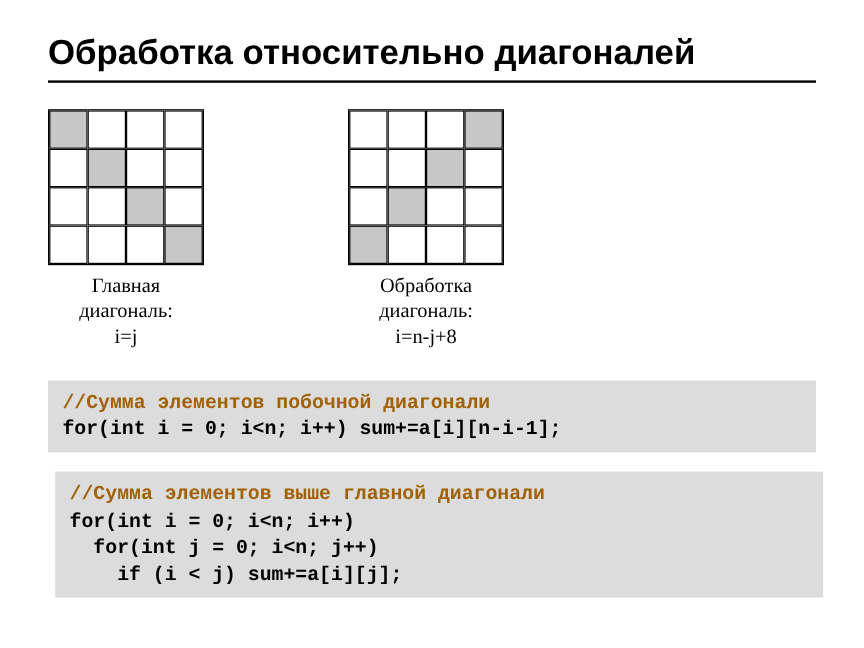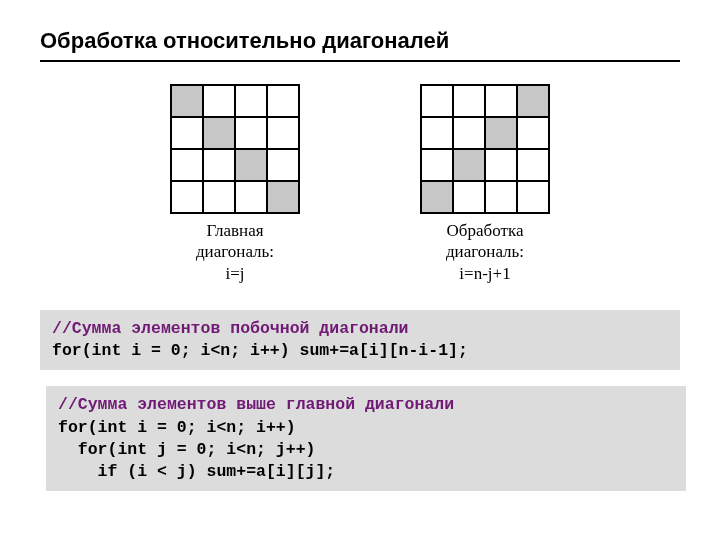--- a/index.html
+++ b/index.html
@@ -5,30 +5,29 @@
   * { box-sizing: border-box; }
   body {
     margin: 0;
     padding: 28px 40px;
     font-family: Arial, Helvetica, sans-serif;
     background: #fff;
     width: 720px;
     height: 540px;
   }
   .title {
-    font-size: 22px;
+    font-size: 29px;
     font-weight: bold;
     color: #000;
     border-bottom: 2px solid #000;
     padding-bottom: 6px;
     margin-bottom: 22px;
   }
   .grids {
     display: flex;
-    justify-content: center;
     gap: 120px;
     margin-bottom: 26px;
   }
   .grid-wrap {
     display: flex;
     flex-direction: column;
     align-items: center;
   }
   .grid {
     display: grid;
@@ -54,21 +53,21 @@
     padding: 8px 12px;
     font-family: "Courier New", monospace;
     font-size: 16.5px;
     font-weight: bold;
     color: #000;
     line-height: 1.35;
     margin-bottom: 16px;
     white-space: pre;
   }
   .code-block.second { margin-left: 6px; margin-right: -6px; }
-  .comment { color: #701a75; text-align: center; }
+  .comment { color: #a16207; text-align: center; }
 </style>
 </head>
 <body>
 
 <div class="title">Обработка относительно диагоналей</div>
 
 <div class="grids">
   <div class="grid-wrap">
     <div class="grid" id="grid1">
         <div class="cell on"></div>
@@ -109,21 +108,21 @@
         <div class="cell"></div>
         <div class="cell"></div>
         <div class="cell on"></div>
         <div class="cell"></div>
         <div class="cell"></div>
         <div class="cell"></div>
       </div>
     <div class="caption">
       <span>Обработка</span><br>
       <span>диагональ:</span><br>
-      <span>i=n-j+1</span>
+      <span>i=n-j+8</span>
     </div>
   </div>
 </div>
 
 <div class="code-block"><span class="comment">//Сумма элементов побочной диагонали</span>
 <span>for(int i = 0; i&lt;n; i++) sum+=a[i][n-i-1];</span></div>
 
 <div class="code-block second"><span class="comment">//Сумма элементов выше главной диагонали</span>
 <span>for(int i = 0; i&lt;n; i++)</span>
 <span>  for(int j = 0; i&lt;n; j++)</span>

